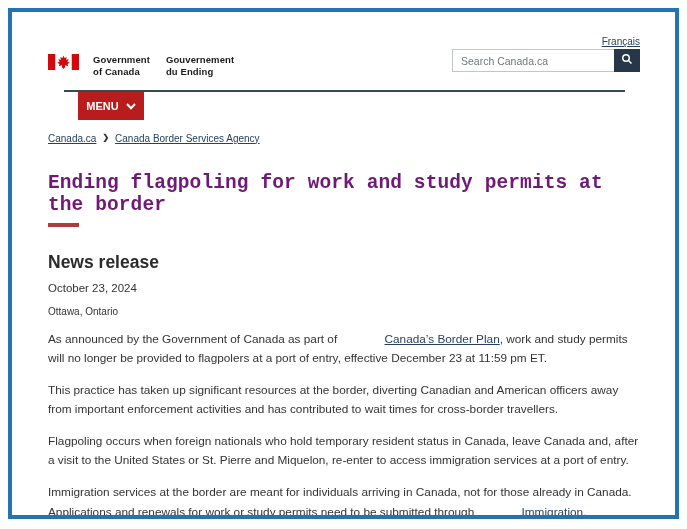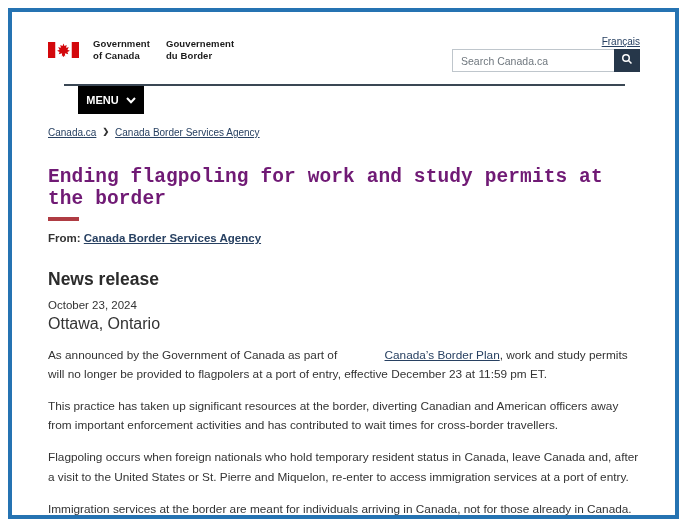--- a/index.html
+++ b/index.html
@@ -16,21 +16,21 @@
   }
   .content { padding: 0 35px 0 36px; }
 
   
   .header-top {
     display: flex;
     justify-content: space-between;
     align-items: flex-start;
     padding-top: 24px;
   }
-  .logo-block { display: flex; align-items: center; margin-top: 2px; }
+  .logo-block { display: flex; align-items: flex-start; margin-top: 18px; }
   .flag { display: block; }
   .logo-text { display: flex; gap: 16px; margin-left: 14px; margin-top: 0px; }
   .logo-col { font-size: 9.5px; line-height: 1.25; color: #1a1a1a; font-weight: bold; letter-spacing: 0.1px; }
 
   .header-right { display: flex; flex-direction: column; align-items: flex-end; }
   .lang-link {
     font-size: 10px; color: #284162; text-decoration: underline;
     margin-top: 0px; cursor: pointer;
   }
   .search-row { display: flex; margin-top: 2px; }
@@ -49,21 +49,21 @@
     cursor: pointer;
   }
 
   .nav-line {
     border-top: 2px solid #3a4754;
     margin: 12px 15px 0 16px;
   }
   .menu-btn {
     margin-left: 30px;
     width: 66px; height: 28px;
-    background: #000000; border: none;
+    background: #b91c1c; border: none;
     color: #fff; font-weight: bold; font-size: 11px;
     font-family: "Liberation Sans", sans-serif;
     display: flex; align-items: center; justify-content: center; gap: 7px;
     cursor: pointer;
   }
 
   
   .breadcrumb { margin-top: 13px; font-size: 10px; display: flex; gap: 6px; }
   .breadcrumb a { color: #284162; text-decoration: underline; cursor: pointer; }
   .crumb-sep { font-size: 8px; color: #333; font-weight: bold; }
@@ -76,21 +76,21 @@
     font-family: Liberation Mono, monospace;
   }
   .title-accent { width: 31px; height: 4px; background: #af3c43; margin-top: 7px; }
 
   .from-line { margin-top: 11px; font-size: 11.5px; font-weight: bold; color: #333; }
   .from-line a { color: #284162; text-decoration: underline; cursor: pointer; }
 
   .section-heading { margin-top: 25px; font-size: 17.5px; font-weight: bold; color: #2b2b2b; }
 
   .dateline { margin-top: 9px; font-size: 11.5px; color: #333; }
-  .placeline { margin-top: 4px; font-size: 16px; color: #333; }
+  .placeline { margin-top: 12px; font-size: 10px; color: #333; }
 
   .body-copy { max-width: 592px; }
   .body-copy p {
     margin-top: 13px;
     font-size: 11.8px; line-height: 1.62; color: #333;
   }
   .body-copy a { color: #284162; text-decoration: underline; cursor: pointer; margin-left: 44px; }
 </style>
 </head>
 <body>
@@ -111,21 +111,21 @@
             </g>
           </svg>
         </span>
         <span class="logo-text">
           <span class="logo-col">
             <span>Government</span><br>
             <span>of Canada</span>
           </span>
           <span class="logo-col">
             <span>Gouvernement</span><br>
-            <span>du Border</span>
+            <span>du Ending</span>
           </span>
         </span>
       </div>
 
       <div class="header-right">
         <a class="lang-link">Français</a>
         <div class="search-row">
           <input class="search-input" type="text" placeholder="Search Canada.ca" style="">
           <button class="search-btn">
             <span>
@@ -152,24 +152,20 @@
 
     <nav class="breadcrumb">
       <a>Canada.ca</a>
       <span class="crumb-sep">❯</span>
       <a>Canada Border Services Agency</a>
     </nav>
 
     <h1 class="page-title">Ending flagpoling for work and study permits at the border</h1>
     <div class="title-accent"></div>
 
-    <p class="from-line">
-      <span>From:</span>
-      <a>Canada Border Services Agency</a>
-    </p>
 
     <h2 class="section-heading">News release</h2>
 
     <p class="dateline">October 23, 2024</p>
     <p class="placeline">Ottawa, Ontario</p>
 
     <div class="body-copy">
       <p>
         <span>As announced by the Government of Canada as part of </span><a>Canada’s Border Plan</a><span>, work and study permits will no longer be provided to flagpolers at a port of entry, effective December 23 at 11:59 pm ET.</span>
       </p>

